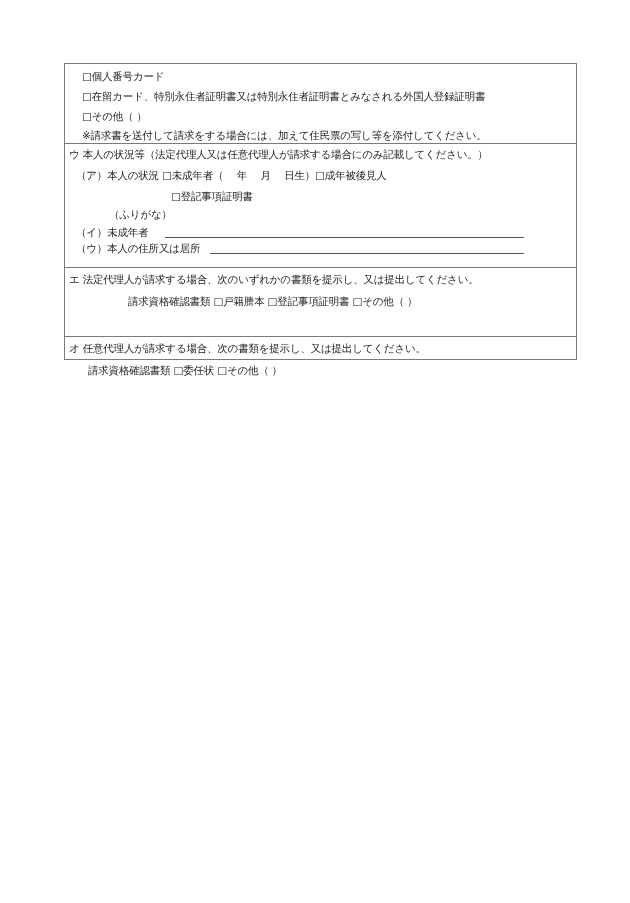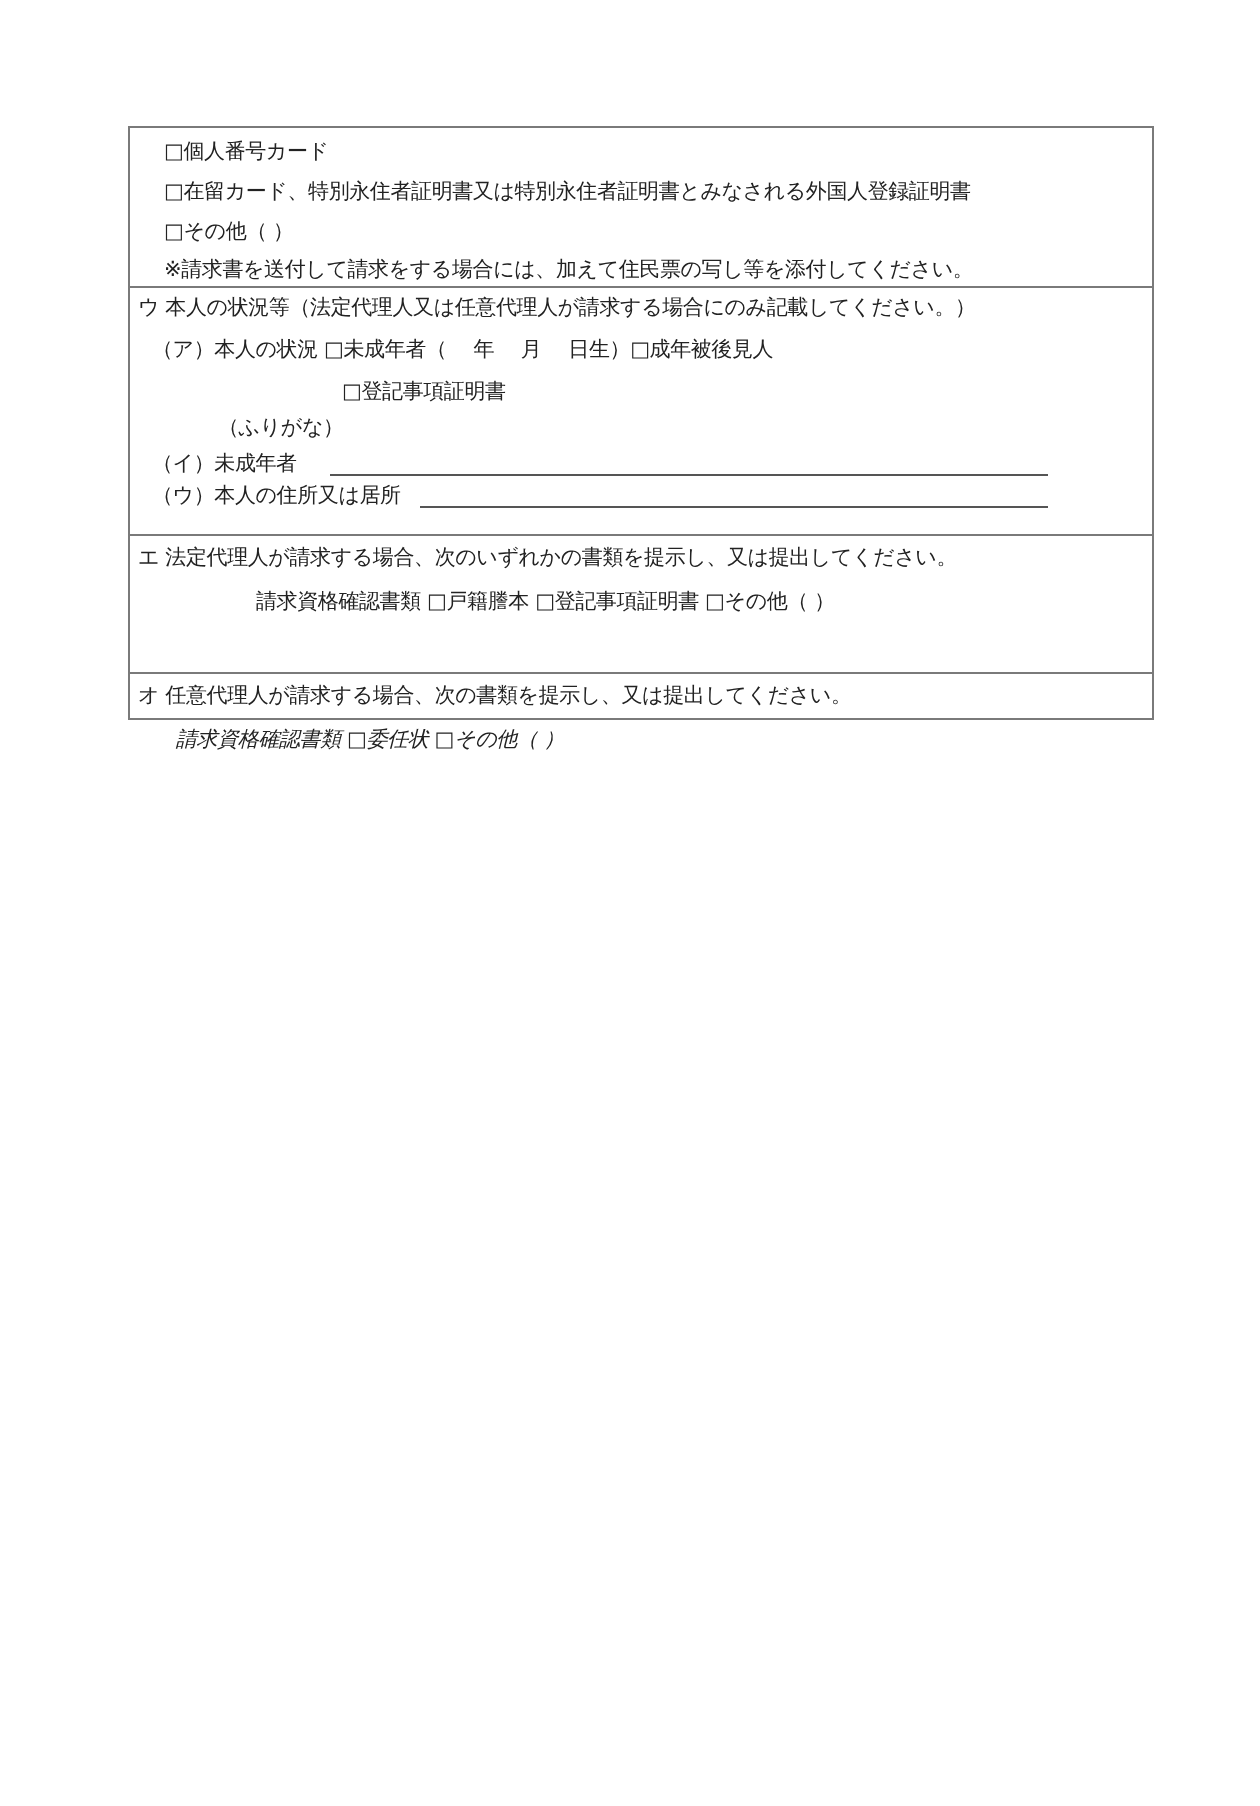--- a/index.html
+++ b/index.html
@@ -35,16 +35,16 @@
     <div class="ul" style="left:145px; top:109px; width:314px;"></div>
   </div>
 
   <div class="sec" style="top:203px; height:46px;">
     <div class="line" style="left:4px; top:4px;text-align:center;">エ 法定代理人が請求する場合、次のいずれかの書類を提示し、又は提出してください。</div>
     <div class="line" style="left:23px; top:26px;margin-left:40px;">請求資格確認書類 □戸籍謄本 □登記事項証明書 □その他（ ）</div>
   </div>
 
   <div class="sec" style="top:233px; height:46px;margin-top:39px;">
     <div class="line" style="left:4px; top:4px;">オ 任意代理人が請求する場合、次の書類を提示し、又は提出してください。</div>
-    <div class="line" style="left:23px; top:26px;font-style:italic;">請求資格確認書類 □委任状 □その他（ ）</div>
+    <div class="line" style="left:23px; top:26px;">請求資格確認書類 □委任状 □その他（ ）</div>
   </div>
 
 </div>
 
 </body></html>

